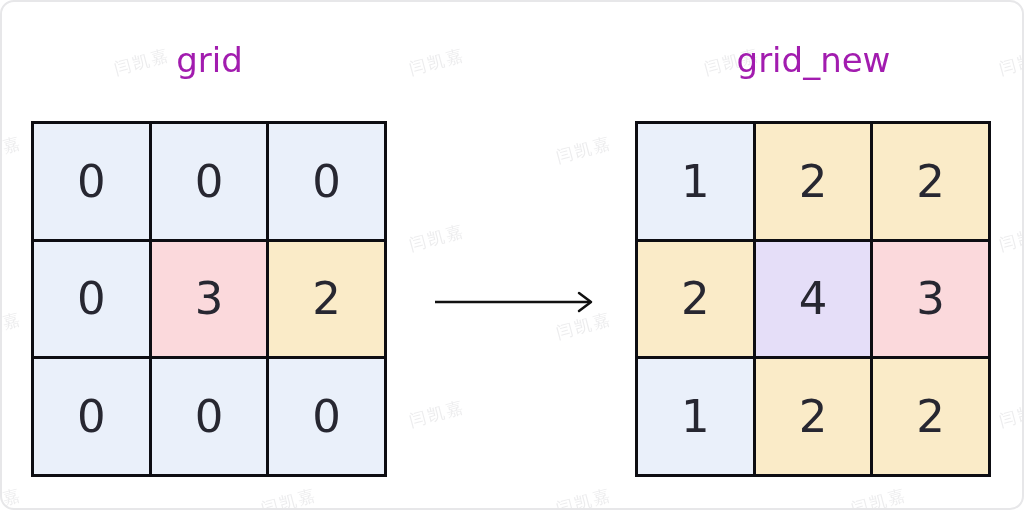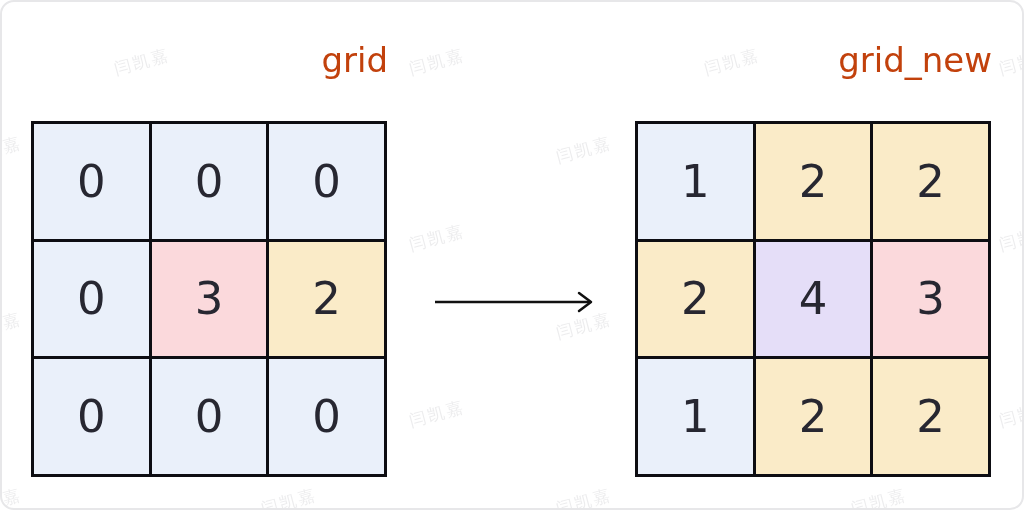--- a/index.html
+++ b/index.html
@@ -31,23 +31,23 @@
     opacity: 0.13;
     transform: translate(-50%, -50%) rotate(-15deg);
     white-space: nowrap;
     user-select: none;
   }
   .panel-title {
     position: absolute;
     top: 36px;
     height: 44px;
     line-height: 44px;
-    text-align: right;
+    text-align: center;
     font-size: 34px;
-    color: #c2410c;
+    color: #a21caf;
     z-index: 2;
   }
   #title-left  { left: 29px;  width: 357px; }
   #title-right { left: 633px; width: 357px; }
   .matrix {
     position: absolute;
     top: 119px;
     width: 356px;
     height: 356px;
     display: grid;

